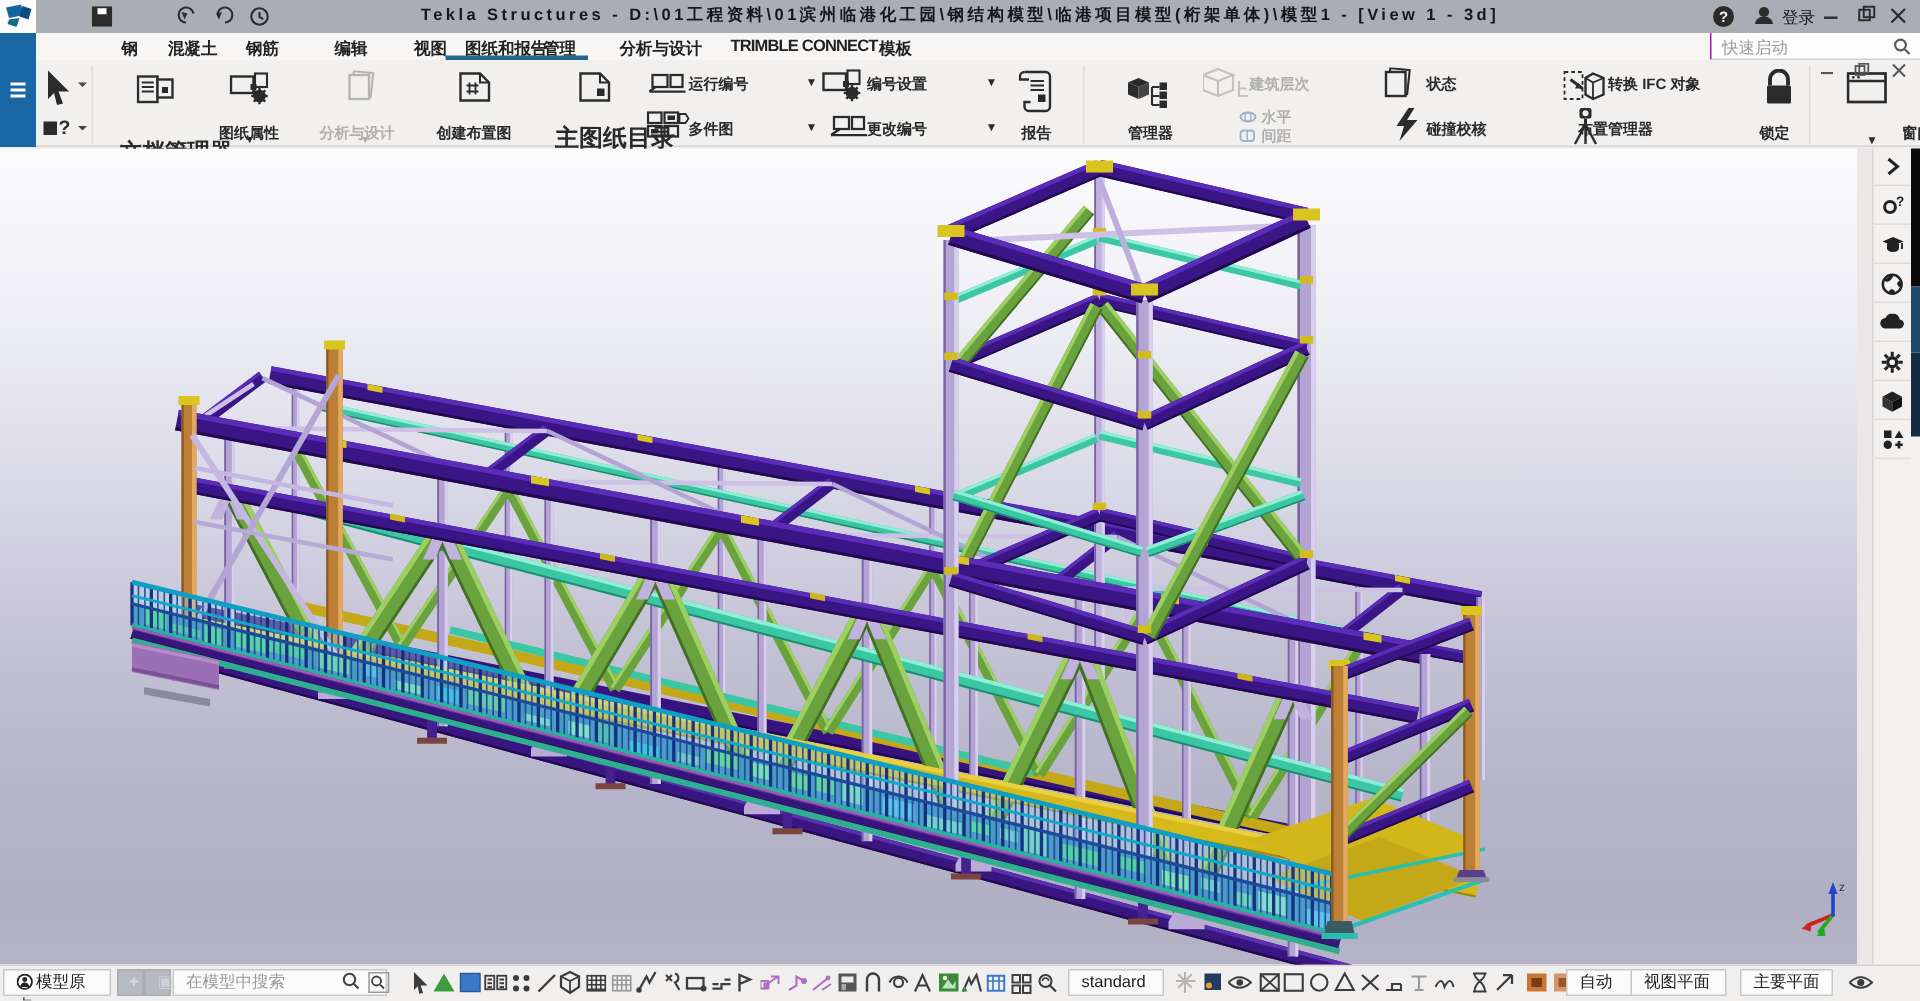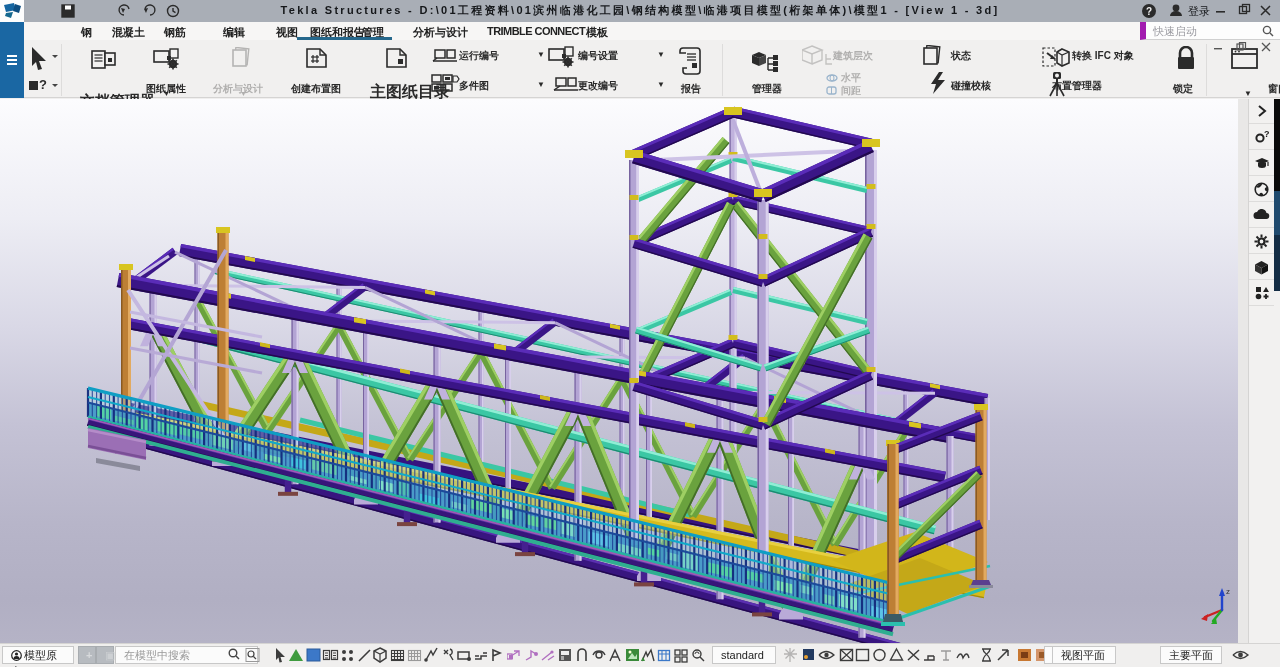--- a/index.html
+++ b/index.html
@@ -1,21 +1,21 @@
 <!DOCTYPE html>
 <html><head><meta charset="utf-8"><style>
 *{margin:0;padding:0;box-sizing:border-box}
 body{font-family:"Liberation Sans",sans-serif;width:1280px;height:667px;overflow:hidden;position:relative;background:#f0efee}
 .abs{position:absolute}
 .tb{left:0;top:0;width:1280px;height:22px;background:#a9aeb6}
 .logo{left:0;top:0;width:24px;height:22px;background:#fdfdfd}
 .ttxt{left:0;top:0;width:1280px;height:22px;text-align:center;font-size:11px;font-weight:bold;color:#15171a;line-height:21px;letter-spacing:2.3px}
 .menubar{left:0;top:22px;width:1280px;height:18px;background:#f7f6f5;font-size:11px;color:#222;font-weight:bold}
 .menubar span{position:absolute;top:3px}
-.qs{left:1140px;top:22px;width:140px;height:18px;background:#fdfdfd;border-left:6px solid #a21caf;border-bottom:1px solid #d0d0d0}
+.qs{left:1140px;top:22px;width:140px;height:18px;background:#fdfdfd;border-left:1px solid #a21caf;border-bottom:1px solid #d0d0d0}
 .qs i{position:absolute;left:7px;top:2px;color:#9a9aa0;font-size:11px}
 .ribbon{left:0;top:40px;width:1280px;height:58px;background:#f1f0ef;border-bottom:1px solid #d5d4d3}
 .bluebar{left:0;top:22px;width:24px;height:76px;background:#1a67a3}
 .rl{position:absolute;font-size:10px;color:#2a2a2a;white-space:nowrap;font-weight:bold}
 .rl.g{color:#b0afae}
 .sep{position:absolute;top:44px;width:1px;height:52px;background:#dddcdb}
 .statusbar{left:0;top:643px;width:1280px;height:24px;background:#f0efee;border-top:1px solid #d5d4d3;font-size:11px}
 .sbtn{position:absolute;top:646px;height:18px;background:#fbfbfb;border:1px solid #c8c8c8;font-size:11px;color:#222;line-height:16px;padding:0 8px}
 .rsb{left:1248px;top:99px;width:32px;height:544px;background:#f2f1f0;border-left:1px solid #d5d4d3}
 .rsb .cell{position:absolute;left:0;width:25px;height:25px;border-bottom:1px solid #dddcdb;text-align:center}
@@ -490,21 +490,21 @@
   </svg>
 <svg class="abs" style="left:1016px;top:646px" width="17" height="18">
     <rect x="2" y="3" width="13" height="12" fill="#c87832"></rect>
     <rect x="5" y="6" width="7" height="6" fill="#7a3c14"></rect>
   </svg>
 <svg class="abs" style="left:1034px;top:646px" width="17" height="18">
     <rect x="2" y="3" width="13" height="12" fill="#d4956a"></rect>
     <rect x="5" y="6" width="7" height="6" fill="#9a5a28"></rect>
   </svg>
 <div class="sbtn" style="left:1044px;width:44px">自动 <span style="font-size:7px">▼</span></div>
-<div class="sbtn" style="left:1052px;width:64px">视图平面 </div>
+<div class="sbtn" style="left:1087px;width:64px">视图平面 </div>
 <div class="sbtn" style="left:1160px;width:62px">主要平面 </div>
 <svg class="abs" style="left:1232px;top:646px" width="17" height="18">
     <path d="M1,9 q7.5,-7 15,0 q-7.5,7 -15,0" fill="none" stroke="#3c3c3c" stroke-width="1.4"></path>
     <circle cx="8.5" cy="9" r="2.4" fill="#3c3c3c"></circle>
   </svg>
 <svg width="1238" height="544" viewBox="0 99 1238 544" style="position:absolute;left:0;top:99px">
     <defs>
       <linearGradient id="bg" x1="0" y1="0" x2="0" y2="1">
         <stop offset="0" stop-color="#fcfcfe"></stop>
         <stop offset="0.22" stop-color="#ededf4"></stop>

